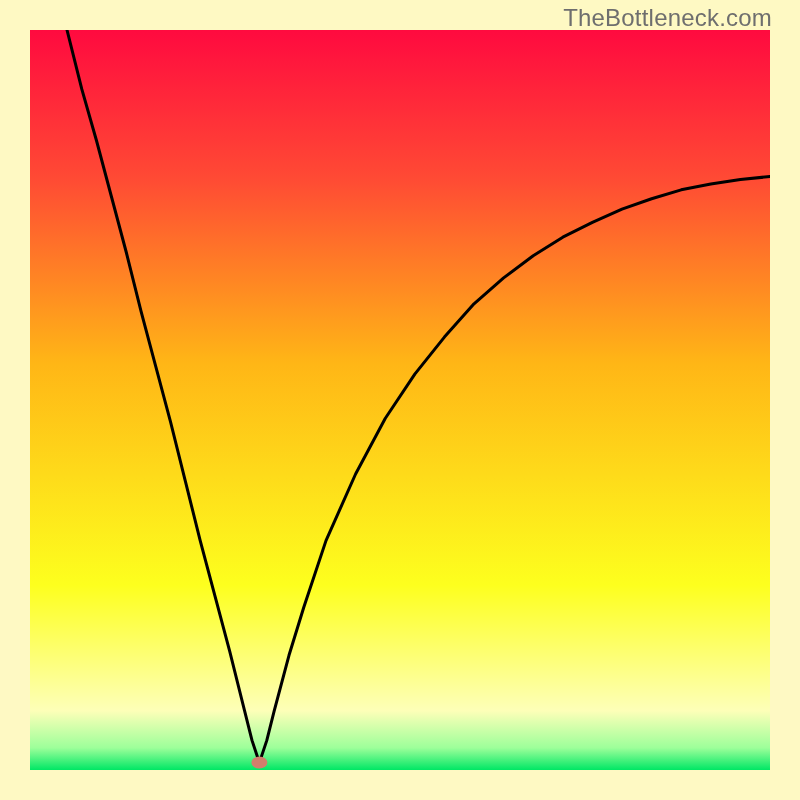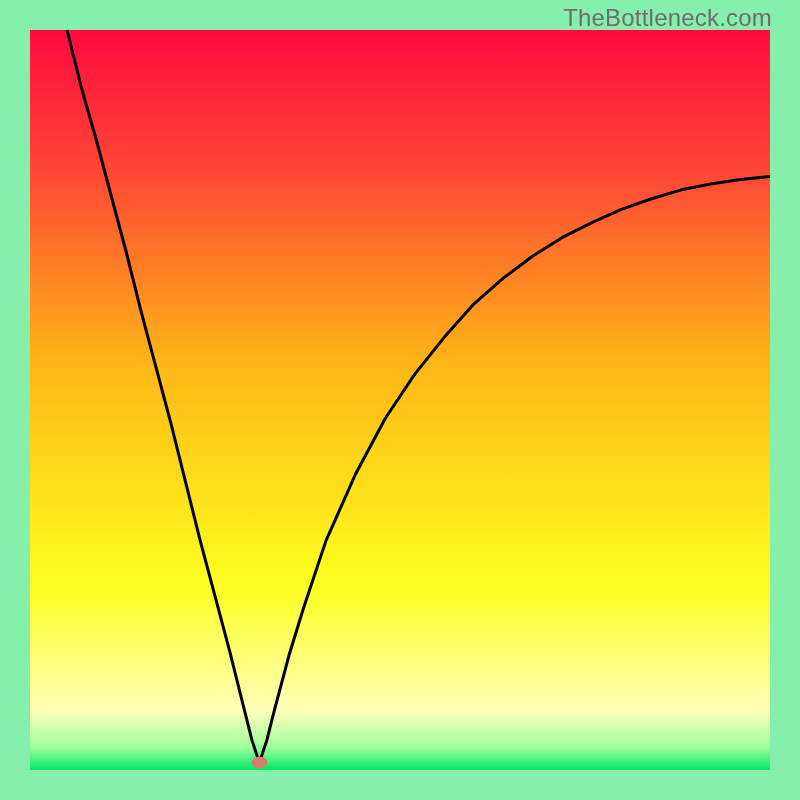--- a/index.html
+++ b/index.html
@@ -7,21 +7,21 @@
     padding: 0;
     width: 800px;
     height: 800px;
     overflow: hidden;
     background: #000;
     font-family: Arial, Helvetica, sans-serif;
   }
   .outer {
     width: 800px;
     height: 800px;
-    background: #86efac;
+    background: #fef9c3;
     position: relative;
   }
   .plot-area {
     position: absolute;
     left: 30px;
     top: 30px;
     width: 740px;
     height: 740px;
   }
   .plot-area svg {

